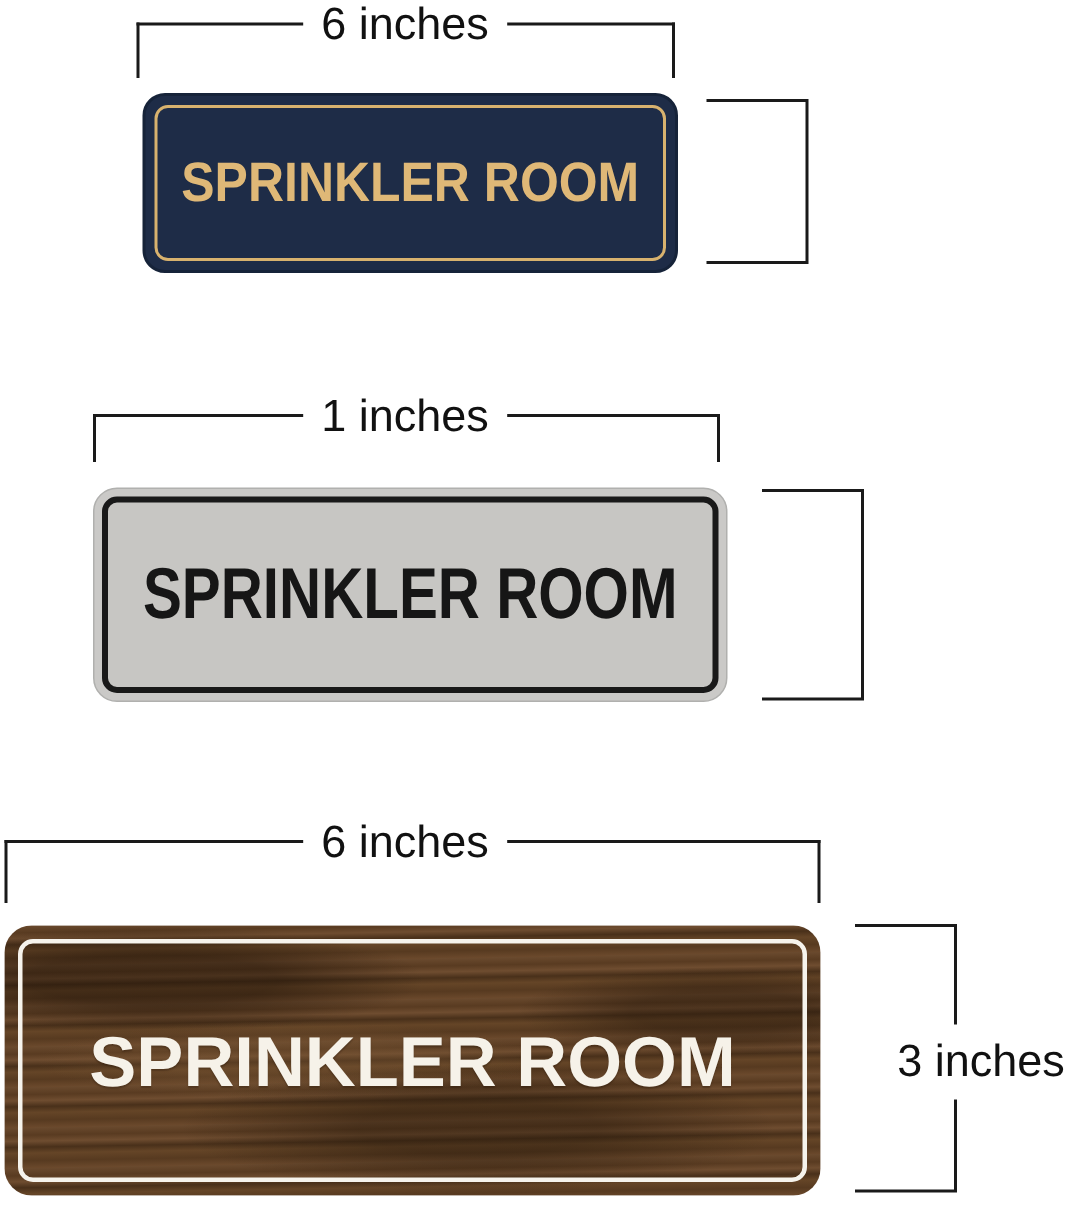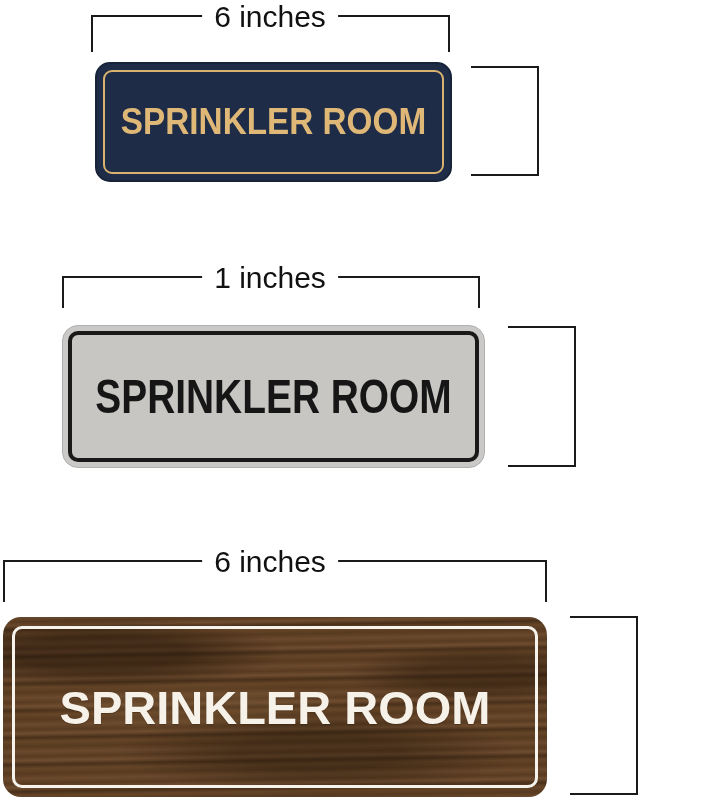--- a/index.html
+++ b/index.html
@@ -143,14 +143,15 @@
   <div class="dim-label" style="left:270px; top:562px;">6 inches</div>
 
   <div class="sign sign-wood">
     <div class="sign-inner-border"></div>
     <div class="sign-text">SPRINKLER ROOM</div>
   </div>
 
   <div class="dim-stub" style="left:570px; top:616px; width:66px;"></div>
   <div class="dim-v-line" style="left:636px; top:616px; height:179px;"></div>
   <div class="dim-stub" style="left:570px; top:793px; width:66px;"></div>
+  <div class="dim-label vertical" style="left:654px; top:708px;">3 inches</div>
 
 </div>
 
 </body></html>

